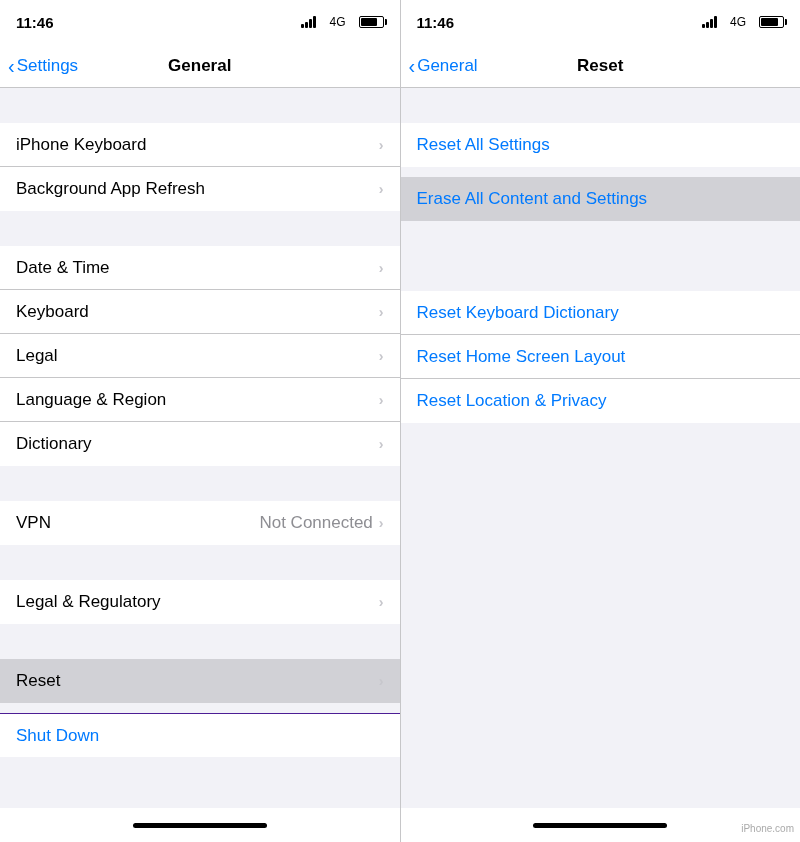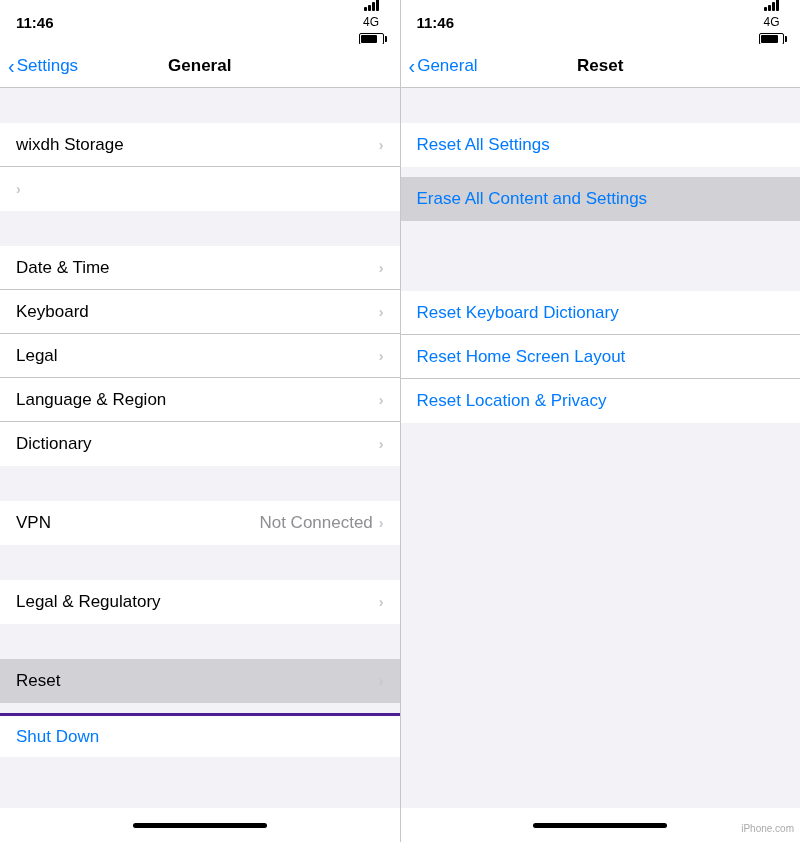--- a/index.html
+++ b/index.html
@@ -34,22 +34,21 @@
       flex-shrink: 0;
     }
     .status-time {
       font-size: 15px;
       font-weight: 600;
       color: #000;
     }
     .status-icons {
       display: flex;
       align-items: center;
-      gap: 4px;
-      flex-direction: column;
+      gap: 13px;
     }
     .signal-bars {
       display: flex;
       align-items: flex-end;
       gap: 1px;
     }
     .bar {
       background: #000;
       width: 3px;
       border-radius: 1px;
@@ -204,21 +203,21 @@
     .panel-divider {
       width: 1px;
       background: #c6c6c8;
     }
 
     
     .list-item-shutdown .list-item-label {
       color: #007aff;
     }
     .list-item-shutdown {
-      border-top: 3px solid #4c1d95;
+      border-top: 1px solid #4c1d95;
     }
 
     
     .watermark {
       position: absolute;
       bottom: 8px;
       right: 6px;
       font-size: 10px;
       color: #aaa;
     }
@@ -252,25 +251,28 @@
     <span class="nav-title">General</span>
   </div>
 
   <div class="content">
 
     <div class="section-spacer"></div>
 
     <div class="list-section">
       <div class="list-item">
         <div class="list-item-left">
-          <span class="list-item-label">wixdh Storage</span>
-        </div>
-        <span class="chevron-right">›</span>
-      </div>
-      <div class="list-item">
+          <span class="list-item-label">iPhone Keyboard</span>
+        </div>
+        <span class="chevron-right">›</span>
+      </div>
+      <div class="list-item">
+        <div class="list-item-left">
+          <span class="list-item-label">Background App Refresh</span>
+        </div>
         <span class="chevron-right">›</span>
       </div>
     </div>
 
     <div class="section-spacer"></div>
 
     <div class="list-section">
       <div class="list-item">
         <div class="list-item-left">
           <span class="list-item-label">Date &amp; Time</span>

